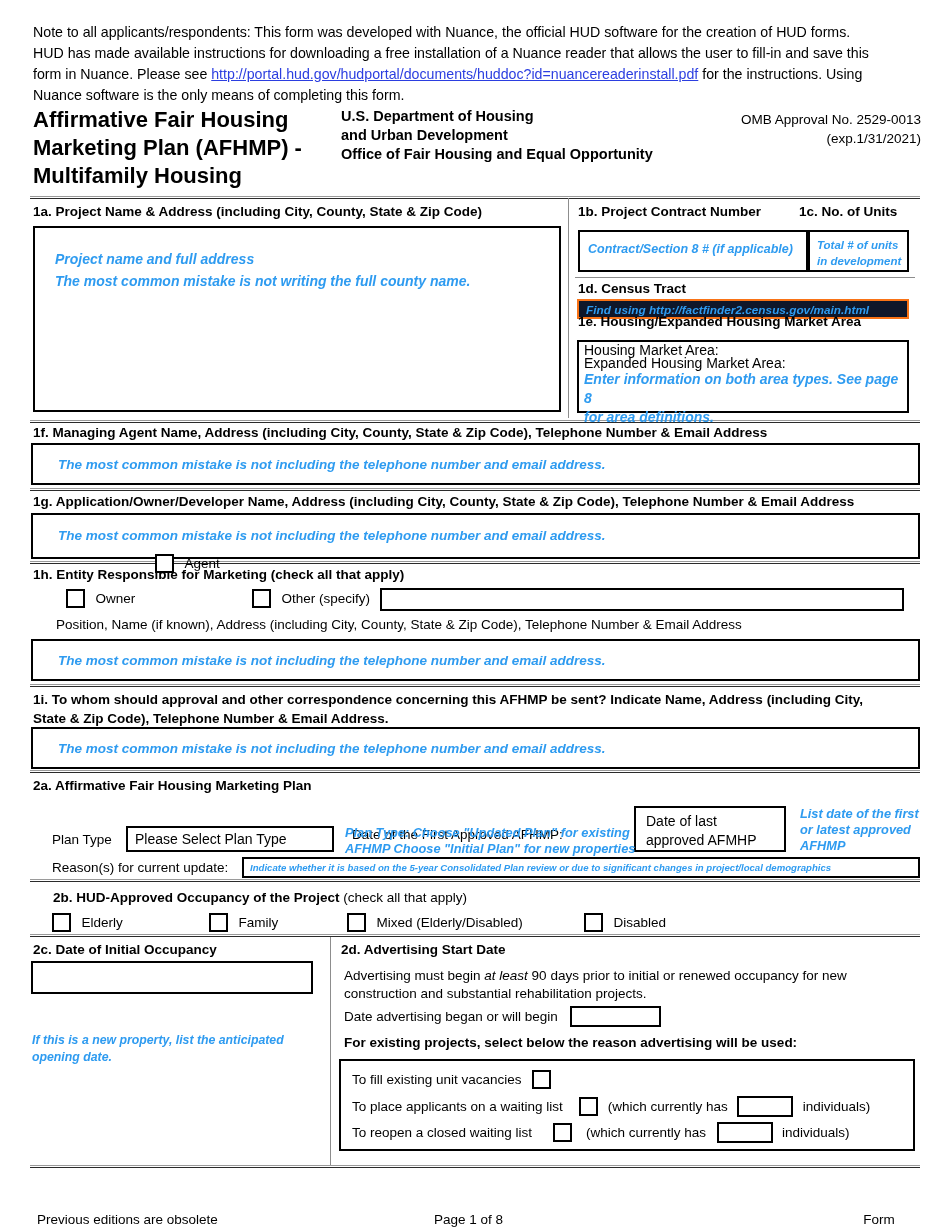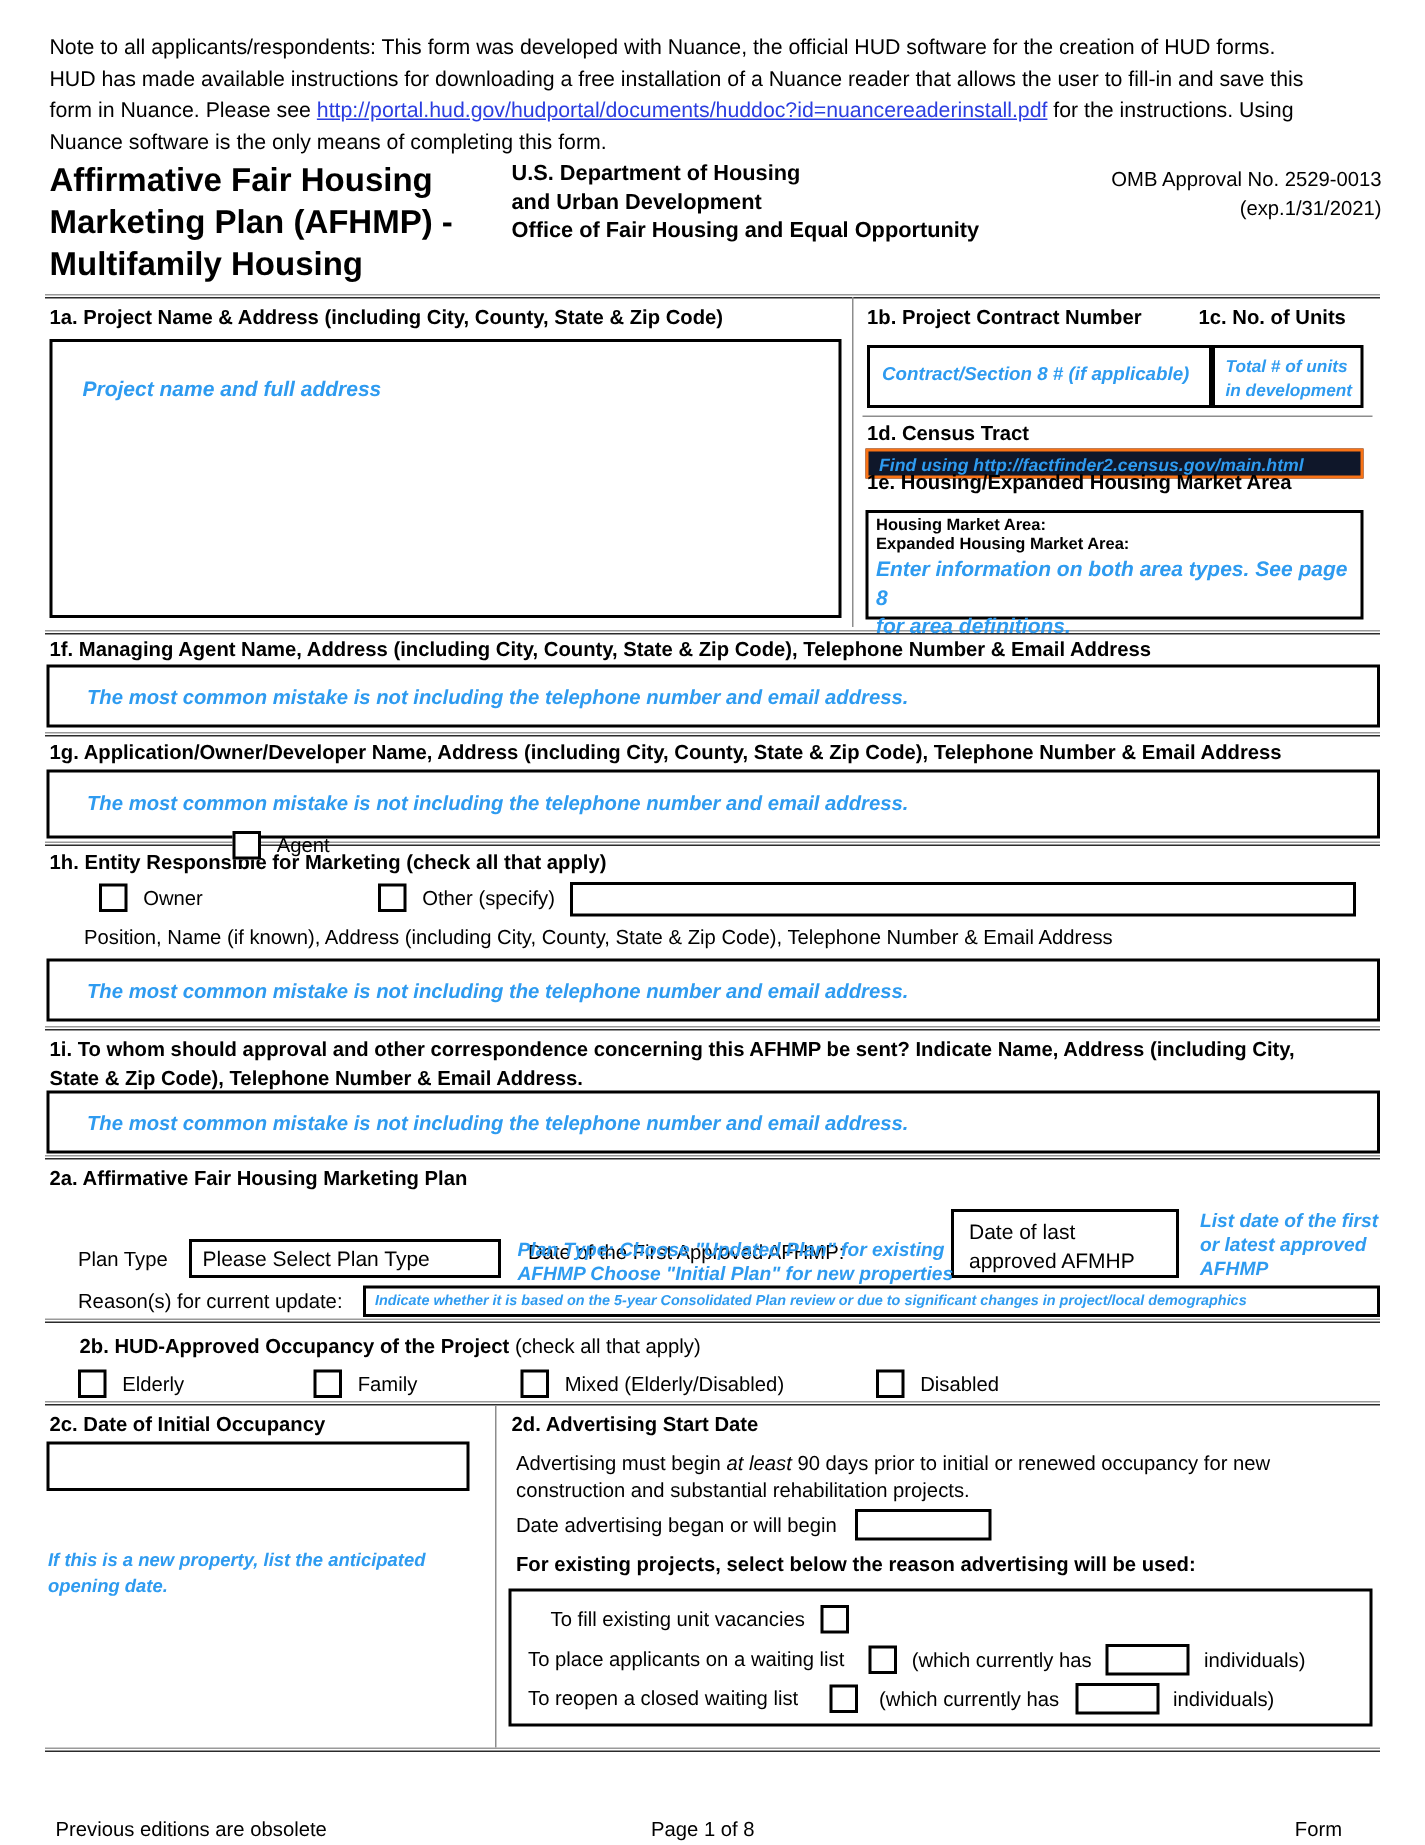--- a/index.html
+++ b/index.html
@@ -119,20 +119,21 @@
   <div class="rule" style="top:684px;"></div>
   <div class="rule" style="top:770px;"></div>
   <div class="rule" style="top:879px;"></div>
   <div class="rule" style="top:934px;"></div>
   <div class="rule" style="top:1165px;"></div>
 
   <div class="abs secttl" style="left:33px; top:204px;">1a. Project Name &amp; Address (including City, County, State &amp; Zip Code)</div>
   <div class="abs bx" style="left:33px; top:226px; width:528px; height:186px;">
     <div class="abs blue" style="left:20px; top:20px; font-size:14px; line-height:22px;">
       <div>Project name and full address</div>
+      <div>The most common mistake is not writing the full county name.</div>
     </div>
   </div>
 
   <div class="abs" style="left:568px; top:198px; width:1px; height:220px; background:#8d8d8d;"></div>
 
   <div class="abs secttl" style="left:578px; top:204px;">1b. Project Contract Number</div>
   <div class="abs bx" style="left:578px; top:230px; width:230px; height:42px;">
     <div class="abs blue" style="left:8px; top:10px; font-size:12.5px; white-space:nowrap;">Contract/Section 8 # (if applicable)</div>
   </div>
 
@@ -146,21 +147,21 @@
 
   <div class="abs" style="left:575px; top:277px; width:340px; height:1px; background:#8d8d8d;"></div>
 
   <div class="abs secttl" style="left:578px; top:281px;">1d. Census Tract</div>
   <div class="abs thinbx" style="left:577px; top:299px; width:332px; height:20px; border-width:2px;">
     <div class="abs blue" style="left:7px; top:2px; font-size:11.8px; white-space:nowrap;">Find using http://factfinder2.census.gov/main.html</div>
   </div>
 
   <div class="abs secttl" style="left:578px; top:314px;">1e. Housing/Expanded Housing Market Area</div>
   <div class="abs bx" style="left:577px; top:340px; width:332px; height:73px;">
-    <div class="abs" style="left:5px; top:2px; font-size:11px; line-height:13px;font-weight:bold;">
+    <div class="abs" style="left:5px; top:2px; font-size:14px; line-height:13px;">
       <div>Housing Market Area:</div>
       <div>Expanded Housing Market Area:</div>
     </div>
     <div class="abs blue" style="left:5px; top:28px; font-size:14px; line-height:19px;">
       <div>Enter information on both area types. See page 8</div>
       <div>for area definitions.</div>
     </div>
   </div>
 
   <div class="abs secttl" style="left:33px; top:425px;">1f. Managing Agent Name, Address (including City, County, State &amp; Zip Code), Telephone Number &amp; Email Address</div>
@@ -272,21 +273,21 @@
     <div>construction and substantial rehabilitation projects.</div>
   </div>
 
   <div class="abs normtxt" style="left:344px; top:1009px;">Date advertising began or will begin</div>
   <div class="abs bx" style="left:570px; top:1006px; width:91px; height:21px;"></div>
 
   <div class="abs secttl" style="left:344px; top:1035px;">For existing projects, select below the reason advertising will be used:</div>
 
   <div class="abs bx" style="left:339px; top:1059px; width:576px; height:92px;">
 
-    <div class="abs" style="left:26px; top:9px; white-space:nowrap;">
+    <div class="abs" style="left:11px; top:9px; white-space:nowrap;">
       <span class="normtxt">To fill existing unit vacancies</span>
       <span class="chk" style="margin-left:6px;"></span>
     </div>
 
     <div class="abs" style="left:11px; top:61px; white-space:nowrap;">
       <span class="normtxt">To reopen a closed waiting list</span>
       <span class="chk" style="margin-left:16px;"></span>
       <span class="normtxt" style="margin-left:10px;">(which currently has</span>
       <span class="bx" style="display:inline-block; width:56px; height:21px; margin-left:6px; vertical-align:middle;"></span>
       <span class="normtxt" style="margin-left:5px;">individuals)</span>

